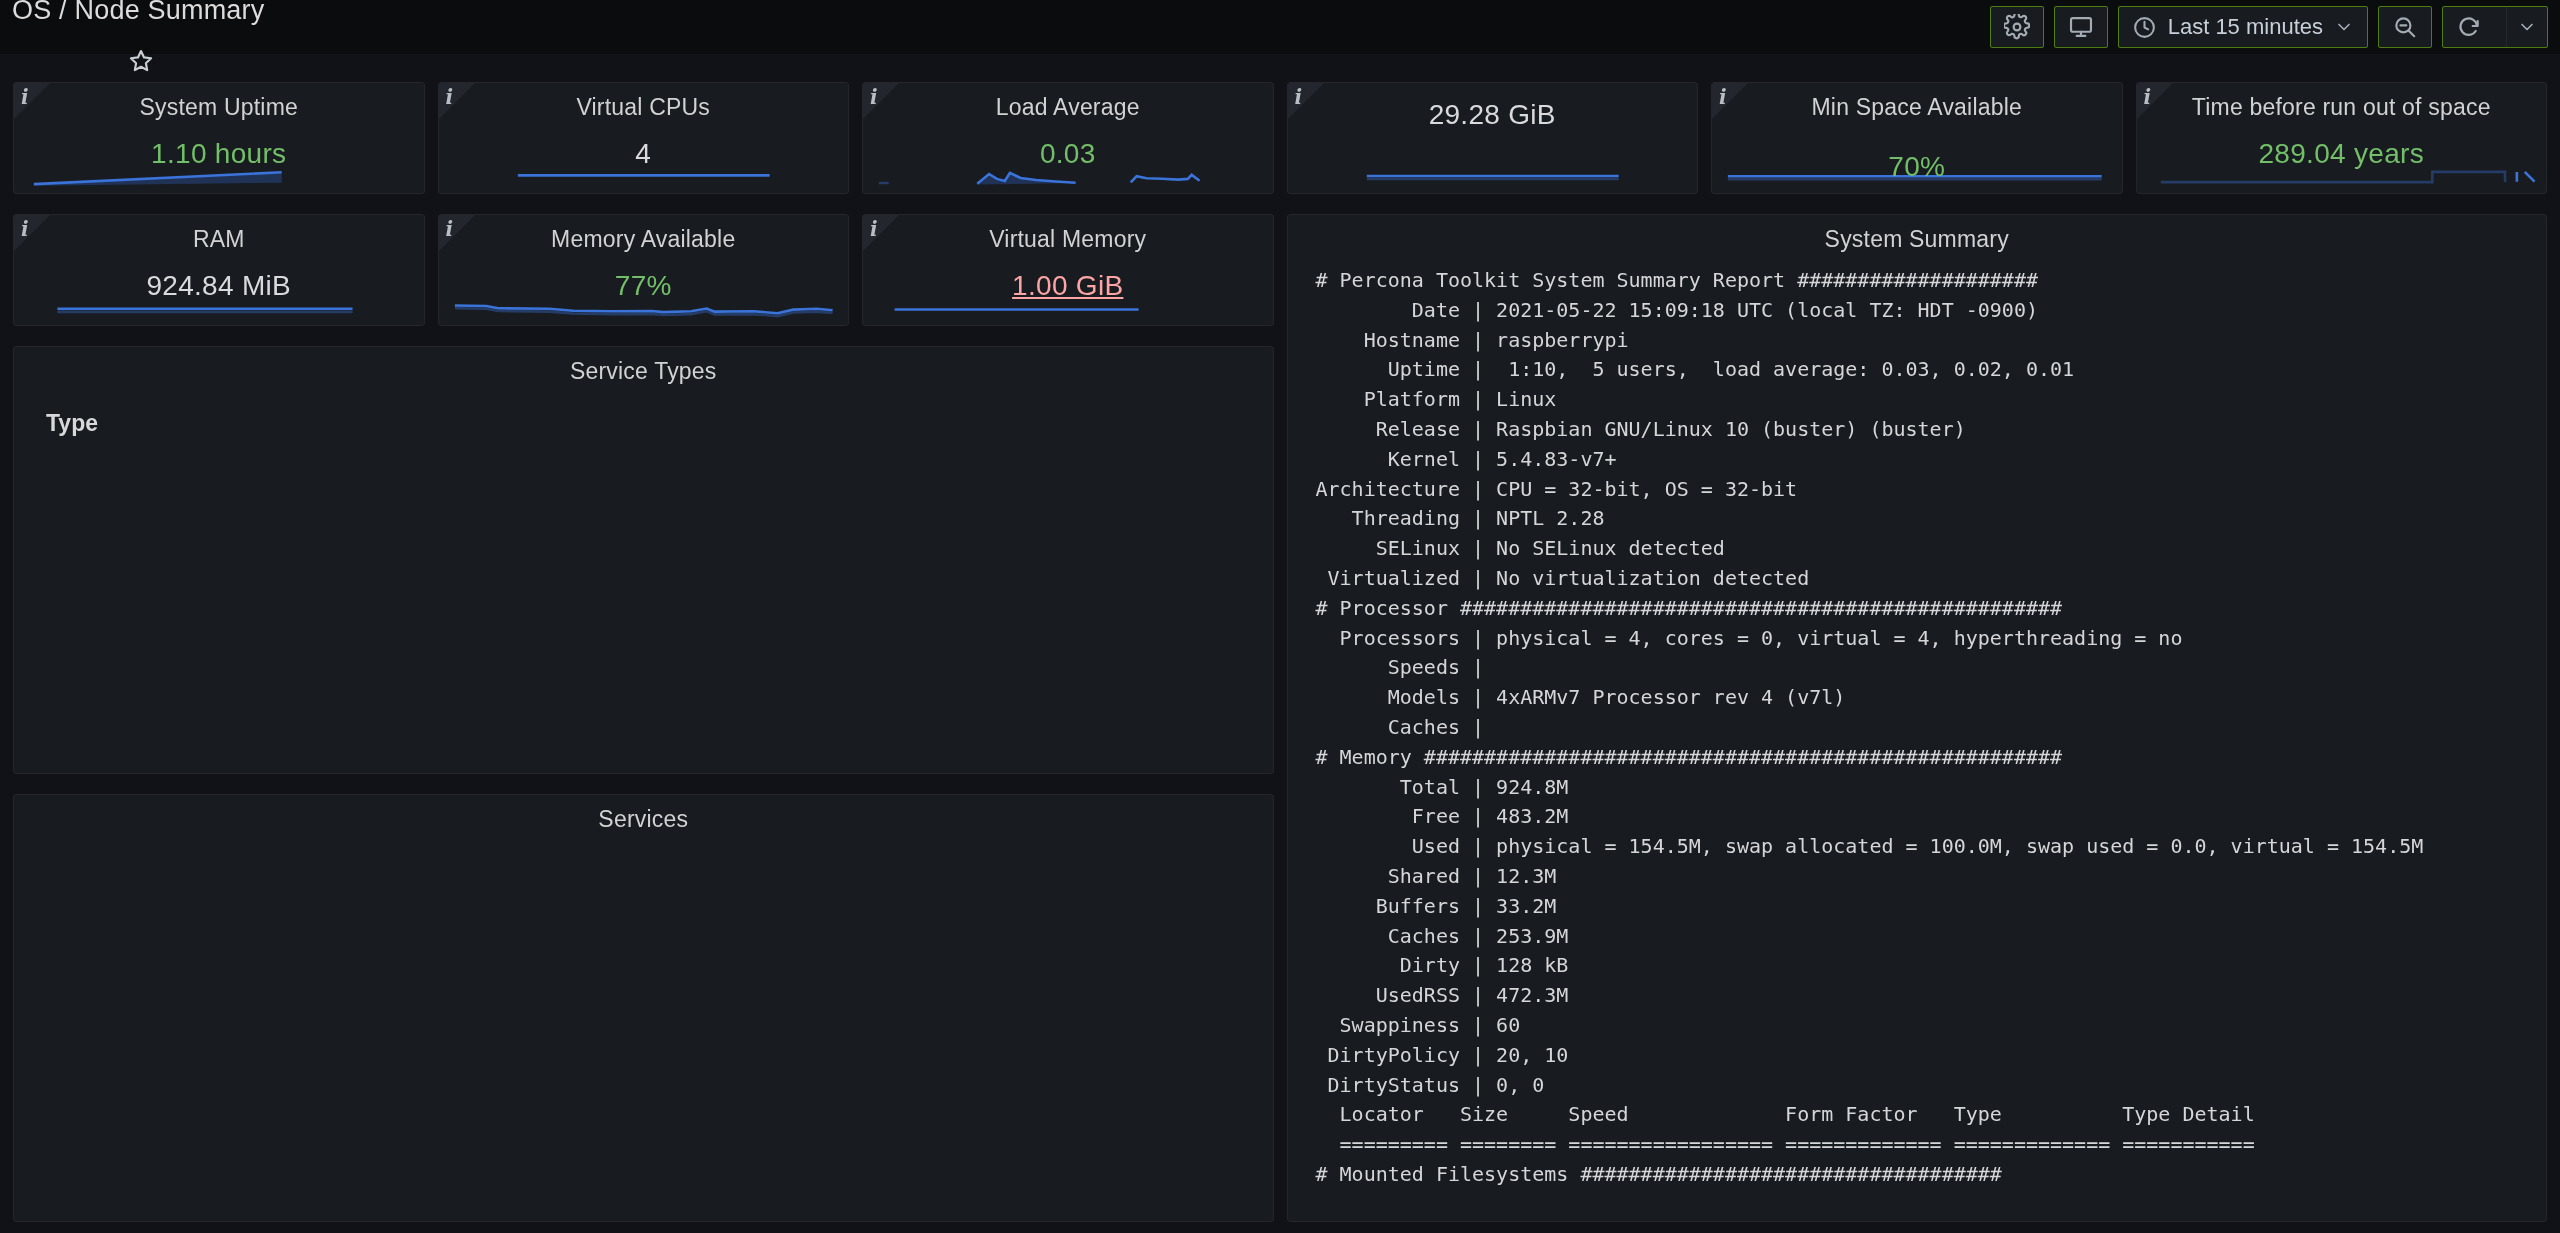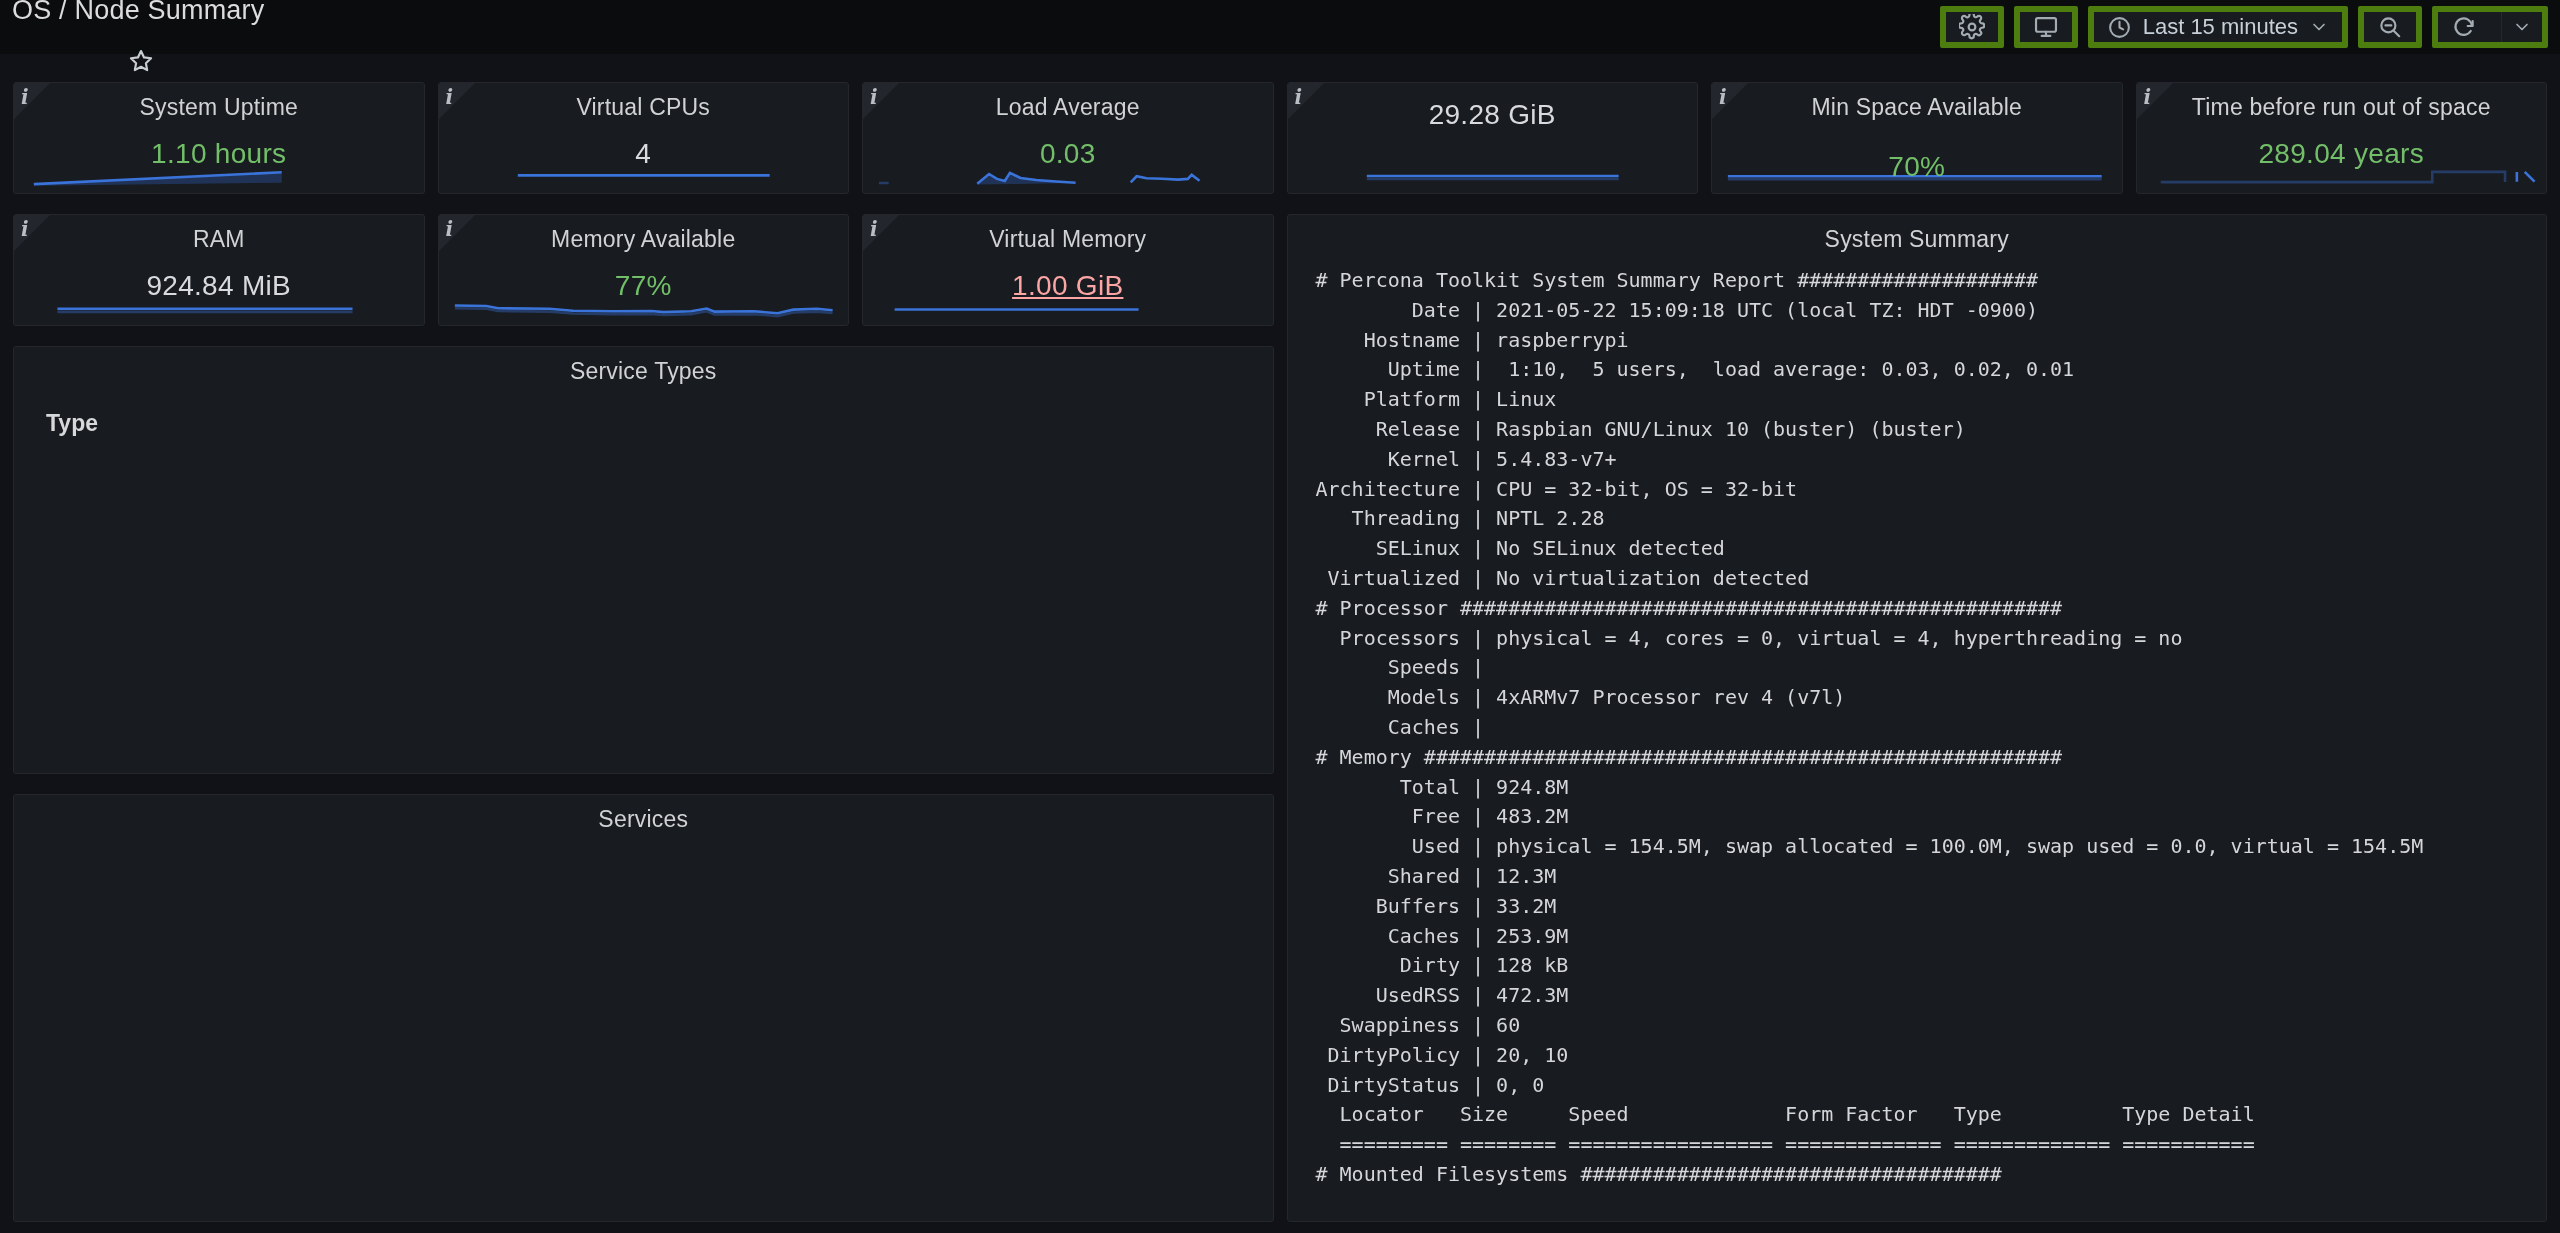--- a/index.html
+++ b/index.html
@@ -17,21 +17,21 @@
     display:flex; align-items:center; padding:0 12px;
   }
   .nav-left { display:flex; align-items:center; gap:22px;flex-direction:column; }
   .apps-btn { display:flex; align-items:center; justify-content:center; width:40px; height:40px; cursor:pointer; }
   .nav-title { font-size:27px; font-weight:500; color:#dcdcdd; letter-spacing:.2px; margin:0 6px 0 0; }
   .icon { stroke:#a3abb3; fill:none; stroke-width:2; stroke-linecap:round; stroke-linejoin:round; }
   .icon-light { stroke:#c9ced3; }
   .nav-right { margin-left:auto; display:flex; align-items:center; gap:10px; }
   .nav-btn {
     height:42px; min-width:52px; padding:0 13px;
-    background:#181b1f; border:6px solid #4d7c0f; border-radius:2px;
+    background:#181b1f; border:1px solid #4d7c0f; border-radius:2px;
     display:flex; align-items:center; justify-content:center; gap:11px;
     color:#c7d0d9; cursor:pointer;
   }
   .nav-btn.split { padding:0; }
   .nav-btn .seg { display:flex; align-items:center; justify-content:center; height:100%; padding:0 13px; }
   .nav-btn .seg + .seg { border-left:1px solid #27282d; padding:0 10px; }
   .timepicker-label { font-size:22px; font-weight:500; color:#c7d0d9; }
 
   
   .dashboard {

